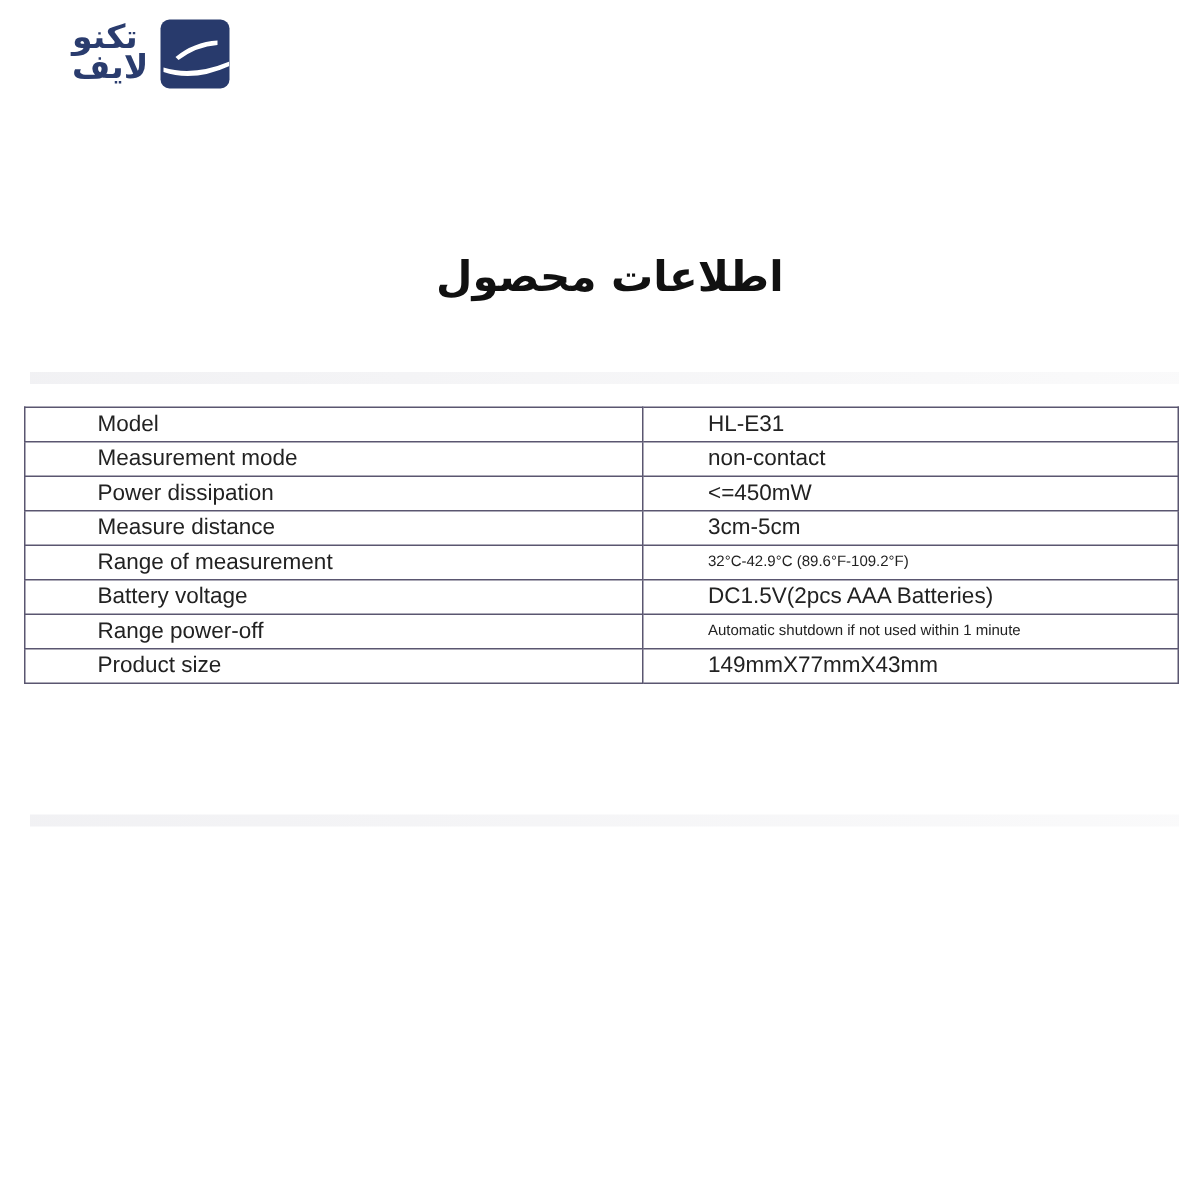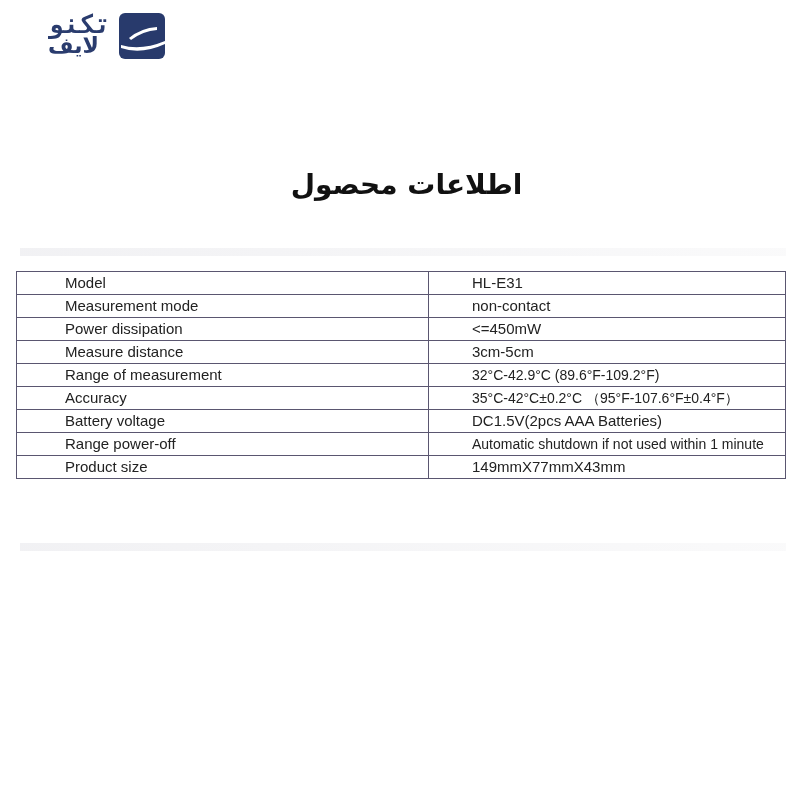--- a/index.html
+++ b/index.html
@@ -1,29 +1,29 @@
 <!DOCTYPE html>
 <html><head>
 <meta charset="utf-8">
 <style>
   html, body { margin: 0; padding: 0; background: #ffffff; }
   body { width: 800px; height: 800px; position: relative; overflow: hidden; font-family: "Liberation Sans", sans-serif; }
   .logo { position: absolute; left: 48px; top: 10px; width: 125px; height: 52px; display: flex; align-items: center; }
   .logo-text { display: flex; flex-direction: column; align-items: flex-end; color: #2a3c6e; font-family: "DejaVu Sans", sans-serif; font-weight: bold; line-height: 20px; margin-right: 8px; direction: rtl; }
-  .logo-text .l1 { font-size: 26px; font-family: Liberation Mono, monospace; }
+  .logo-text .l1 { font-size: 22px; }
   .logo-text .l2 { font-size: 22px; }
   .logo-mark { width: 46px; height: 46px; background: #283a6c; border-radius: 6px; position: relative; overflow: hidden; }
   .logo-mark svg { position: absolute; left: 0; top: 0; }
   .title { position: absolute; left: 13px; right: 0; top: 168px; text-align: center; font-family: "DejaVu Sans", sans-serif; font-weight: bold; font-size: 28px; color: #111; direction: rtl; }
   .table-wrap { position: absolute; left: 16px; top: 271px; width: 770px; }
   table { border-collapse: collapse; width: 770px; table-layout: fixed; }
   td { border: 1.5px solid #5a5670; height: 22px; padding: 0 0 0 22px; font-size: 15px; color: #222; white-space: nowrap; overflow: hidden; line-height: 22px; }
   td.k { width: 363px; padding-left: 48px; }
   td.v { padding-left: 43px; }
-  td.v.small { font-size: 14px; }
+  td.v.small { font-size: 10px; }
   .ghost { position: absolute; left: 20px; right: 14px; height: 8px; background: linear-gradient(90deg, rgba(200,200,210,0.25), rgba(220,220,225,0.15)); }
 </style>
 </head>
 <body>
 
 <div class="logo">
   <div class="logo-text">
     <span class="l1">تکنو</span>
     <span class="l2">لایف</span>
   </div>
@@ -57,24 +57,20 @@
       </tr>
       <tr>
         <td class="k">Measure distance</td>
         <td class="v">3cm-5cm</td>
       </tr>
       <tr>
         <td class="k">Range of measurement</td>
         <td class="v small">32°C-42.9°C (89.6°F-109.2°F)</td>
       </tr>
       <tr>
-        <td class="k">Accuracy</td>
-        <td class="v small">35°C-42°C±0.2°C （95°F-107.6°F±0.4°F）</td>
-      </tr>
-      <tr>
         <td class="k">Battery voltage</td>
         <td class="v">DC1.5V(2pcs AAA Batteries)</td>
       </tr>
       <tr>
         <td class="k">Range power-off</td>
         <td class="v small">Automatic shutdown if not used within 1 minute</td>
       </tr>
       <tr>
         <td class="k">Product size</td>
         <td class="v">149mmX77mmX43mm</td>

